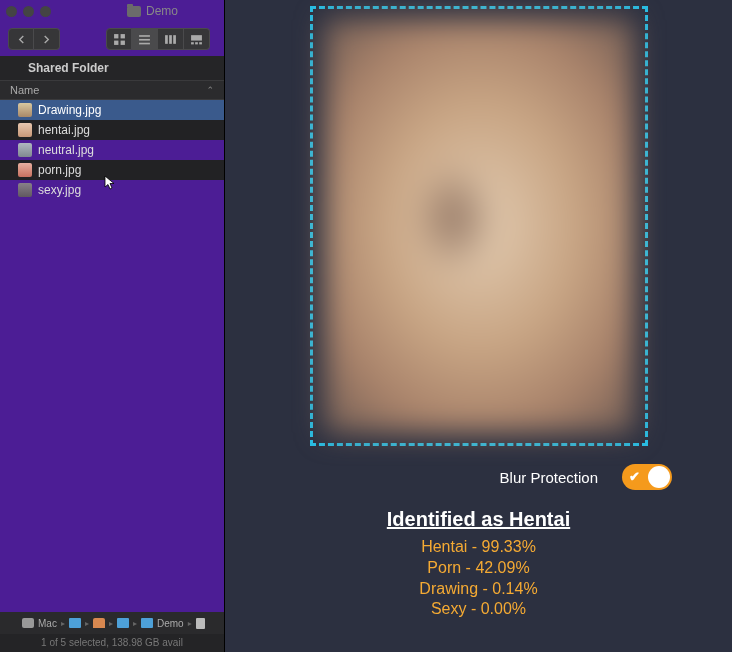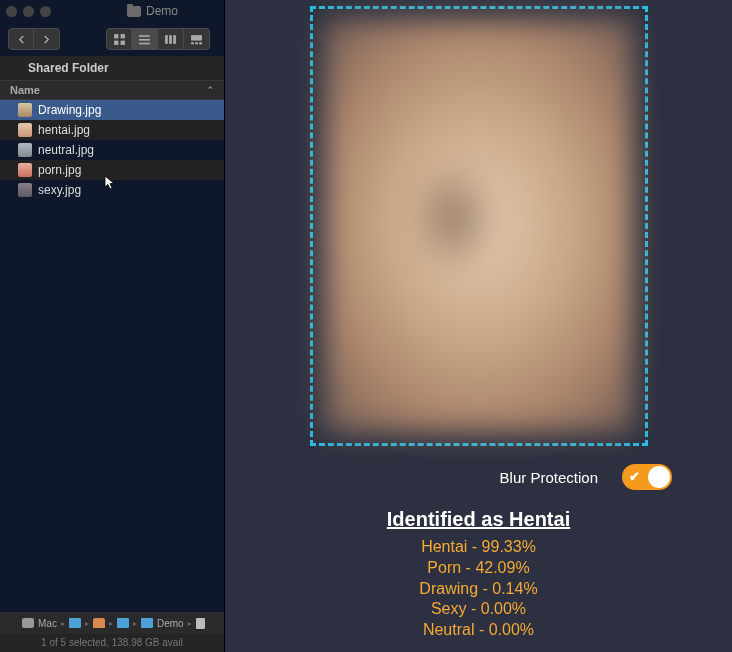--- a/index.html
+++ b/index.html
@@ -6,21 +6,21 @@
 body {
   width: 732px; height: 652px;
   background: #2c3040;
   font-family: -apple-system, "Helvetica Neue", Arial, sans-serif;
   color: #ddd;
   overflow: hidden;
   display: flex;
 }
 .sidebar {
   width: 225px; height: 100%;
-  background: #0f172a;
+  background: #4c1d95;
   border-right: 1px solid #000;
   display: flex; flex-direction: column;
   position: relative;
 }
 .titlebar {
   height: 22px;
   display: flex; align-items: center;
   padding: 0 6px;
   gap: 6px;
 }
@@ -64,21 +64,20 @@
   background: #252527;
 }
 .col-head {
   display: flex; align-items: center; justify-content: space-between;
   padding: 3px 10px;
   font-size: 11px;
   color: #aaa;
   background: #2b2b2d;
   border-top: 1px solid #3a3a3c;
   border-bottom: 1px solid #3a3a3c;
-  font-weight: bold;
 }
 .sort-arrow { font-size: 9px; color: #888; }
 .file-list { flex: 1; overflow: auto; }
 .file-row {
   display: flex; align-items: center;
   padding: 2px 10px 2px 18px;
   font-size: 12px;
   color: #ddd;
   gap: 6px;
   height: 20px;
@@ -299,17 +298,14 @@
     </div>
     <div class="result-line">
       <span>Porn</span> - <span>42.09%</span>
     </div>
     <div class="result-line">
       <span>Drawing</span> - <span>0.14%</span>
     </div>
     <div class="result-line">
       <span>Sexy</span> - <span>0.00%</span>
     </div>
-    <div class="result-line">
-      <span>Neutral</span> - <span>0.00%</span>
-    </div>
   </div>
 </div>
 
 </body></html>

